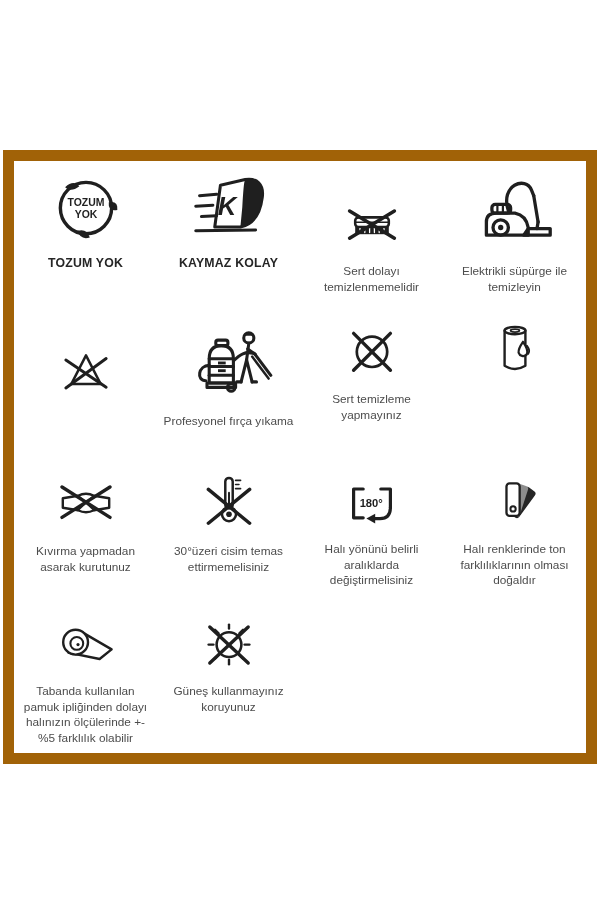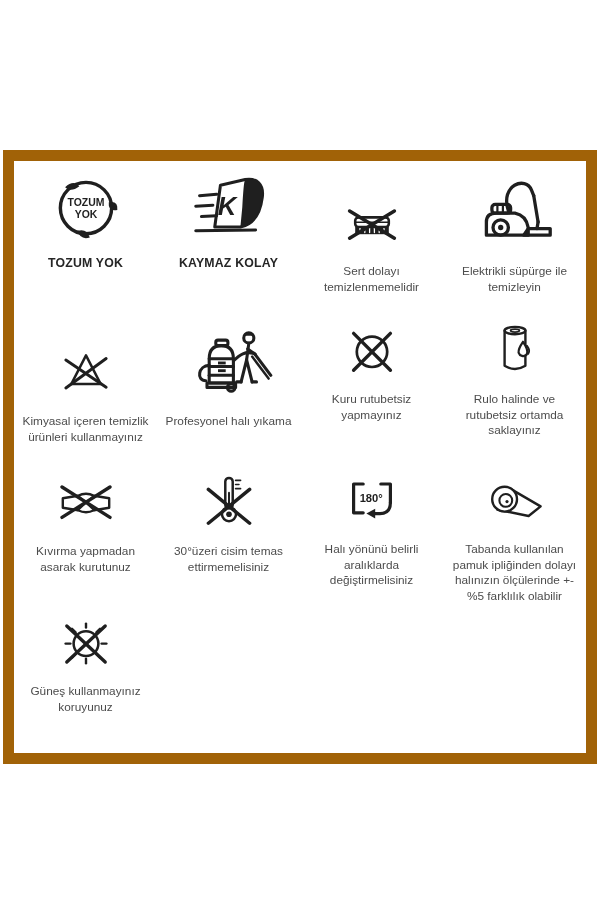--- a/index.html
+++ b/index.html
@@ -22,21 +22,21 @@
     padding-top:4px;
   }
   .cell{
     display:flex;flex-direction:column;align-items:center;
     text-align:center;padding:0 4px;box-sizing:border-box;
   }
   .icon-box{display:flex;align-items:flex-end;justify-content:center;}
   .r1 .icon-box{height:82px;}
   .r2 .icon-box{height:90px;}
   .r3 .icon-box{height:68px;}
-  .r4 .icon-box{height:66px;align-items:center;}
+  .r4 .icon-box{height:66px;}
   .label{
     margin-top:9px;max-width:136px;
     font-size:11.8px;line-height:1.32;color:#4c4c4c;
   }
   .r1 .label{
     font-weight:700;font-size:12.3px;color:#262626;
     letter-spacing:.2px;line-height:1.3;max-width:120px;
   }
   svg{display:block;}
   svg text{stroke:none;}
@@ -123,21 +123,20 @@
       <div class="cell r2">
         <div class="icon-box">
           <svg width="66" height="62" viewBox="0 0 80 80" fill="none" stroke="#1f1f1f" stroke-width="3.2" stroke-linecap="round" stroke-linejoin="round">
             <path d="M40,16 L59,53 L21,53 Z"></path>
             <g stroke-width="3.8">
               <line x1="14" y1="22" x2="66" y2="57"></line>
               <line x1="66" y1="20" x2="14" y2="58"></line>
             </g>
           </svg>
         </div>
-        <div class="label">Kimyasal içeren temizlik ürünleri kullanmayınız</div>
       </div>
 
       <div class="cell r2">
         <div class="icon-box">
           <svg width="90" height="88" viewBox="0 0 80 80" fill="none" stroke="#1f1f1f" stroke-width="2.8" stroke-linecap="round" stroke-linejoin="round">
             <rect x="28" y="21" width="11" height="5" rx="2"></rect>
             <path d="M22,38 Q22,26 33,26 Q44,26 44,38"></path>
             <rect x="22" y="38" width="22" height="22"></rect>
             <line x1="22" y1="45" x2="44" y2="45"></line>
             <line x1="22" y1="53" x2="44" y2="53"></line>
@@ -150,47 +149,46 @@
             <path d="M52.5,17 q5.5,-6.5 11,0" fill="#1f1f1f" stroke="none"></path>
             <path d="M58,24 L56,39"></path>
             <path d="M57,29 L64,34"></path>
             <path d="M44,40 C50,34 55,31 62,33"></path>
             <path d="M56,39 L51,59 M56,39 L61,59"></path>
             <path d="M51,59 L47,59 M61,59 L65,59"></path>
             <line x1="63" y1="33" x2="78" y2="53"></line>
             <line x1="61" y1="36" x2="76" y2="56" stroke-width="2.2"></line>
           </svg>
         </div>
-        <div class="label">Profesyonel halı yıkama</div>
+        <div class="label">Profesyonel fırça yıkama</div>
       </div>
 
       <div class="cell r3">
         <div class="icon-box">
           <svg width="64" height="64" viewBox="0 0 80 80" fill="none" stroke="#1f1f1f" stroke-width="3.4" stroke-linecap="round" stroke-linejoin="round">
             <circle cx="40" cy="41" r="19"></circle>
             <g stroke-width="4.2">
               <line x1="17" y1="18" x2="63" y2="64"></line>
               <line x1="63" y1="18" x2="17" y2="64"></line>
             </g>
           </svg>
         </div>
-        <div class="label">Kuru rutubetsiz yapmayınız</div>
+        <div class="label">Sert temizleme yapmayınız</div>
       </div>
 
       <div class="cell r3">
         <div class="icon-box">
           <svg width="64" height="68" viewBox="0 0 80 80" fill="none" stroke="#1f1f1f" stroke-width="3" stroke-linecap="round" stroke-linejoin="round">
             <path d="M27,17 L27,61 Q40,69 53,61 L53,17"></path>
             <ellipse cx="40" cy="17" rx="13" ry="4.6"></ellipse>
             <ellipse cx="40" cy="17" rx="5.5" ry="1.8" stroke-width="2.2"></ellipse>
             <path d="M50,31 C55,38 57,43 54.5,47 A6,6 0 0 1 44.5,44.5 C44,40 46.5,36 50,31 Z" fill="#ffffff" stroke-width="2.8"></path>
             <path d="M55,36 C58,40 58.5,43.5 56.5,46" stroke-width="2.4"></path>
           </svg>
         </div>
-        <div class="label">Rulo halinde ve rutubetsiz ortamda saklayınız</div>
       </div>
 
       <div class="cell r3">
         <div class="icon-box">
           <svg width="76" height="64" viewBox="0 0 80 80" fill="none" stroke="#1f1f1f" stroke-width="3" stroke-linecap="round" stroke-linejoin="round">
             <path d="M11,34 L30,31 Q40,26 50,31 L69,34 L69,46 L50,49 Q40,54 30,49 L11,46 Z"></path>
             <path d="M30,31 Q44,43 50,49" stroke-width="2.4"></path>
             <path d="M50,31 Q36,43 30,49" stroke-width="2.4"></path>
             <g stroke-width="4.2">
               <line x1="10" y1="20" x2="70" y2="58"></line>
@@ -228,20 +226,35 @@
             <path d="M29,15 L17,15 L17,51 L29,51"></path>
             <path d="M51,15 L63,15 L63,38"></path>
             <path d="M63,38 Q63,52 50,52 L41,52"></path>
             <path d="M44,46 L33,52 L44,58 Z" fill="#1f1f1f" stroke="none"></path>
             <text x="39" y="38" text-anchor="middle" font-size="14" font-weight="bold" fill="#1f1f1f">180°</text>
           </svg>
         </div>
         <div class="label">Halı yönünü belirli aralıklarda değiştirmelisiniz</div>
       </div>
 
+      <div class="cell r4">
+        <div class="icon-box">
+          <svg width="62" height="62" viewBox="0 0 80 80" fill="none" stroke="#1f1f1f" stroke-width="3" stroke-linecap="round" stroke-linejoin="round">
+            <g transform="rotate(36 38 56)">
+              <rect x="30" y="16" width="16" height="42" rx="4" fill="#262626" stroke="none"></rect>
+            </g>
+            <g transform="rotate(18 38 56)">
+              <rect x="30" y="16" width="16" height="42" rx="4" fill="#8d8d8d" stroke="none"></rect>
+            </g>
+            <rect x="29" y="16" width="17" height="42" rx="4" fill="#ffffff"></rect>
+            <circle cx="37.5" cy="49" r="3.4" stroke-width="2.6"></circle>
+          </svg>
+        </div>
+        <div class="label">Halı renklerinde ton farklılıklarının olması doğaldır</div>
+      </div>
 
       <div class="cell r4">
         <div class="icon-box">
           <svg width="74" height="64" viewBox="0 0 80 80" fill="none" stroke="#1f1f1f" stroke-width="3" stroke-linecap="round" stroke-linejoin="round">
             <path d="M36,27 L72,48 L57,60 L18,52"></path>
             <circle cx="27" cy="39" r="15.5" fill="#ffffff"></circle>
             <circle cx="28.5" cy="40.5" r="8" stroke-width="2.6"></circle>
             <circle cx="30" cy="42" r="2" fill="#1f1f1f" stroke="none"></circle>
           </svg>
         </div>

